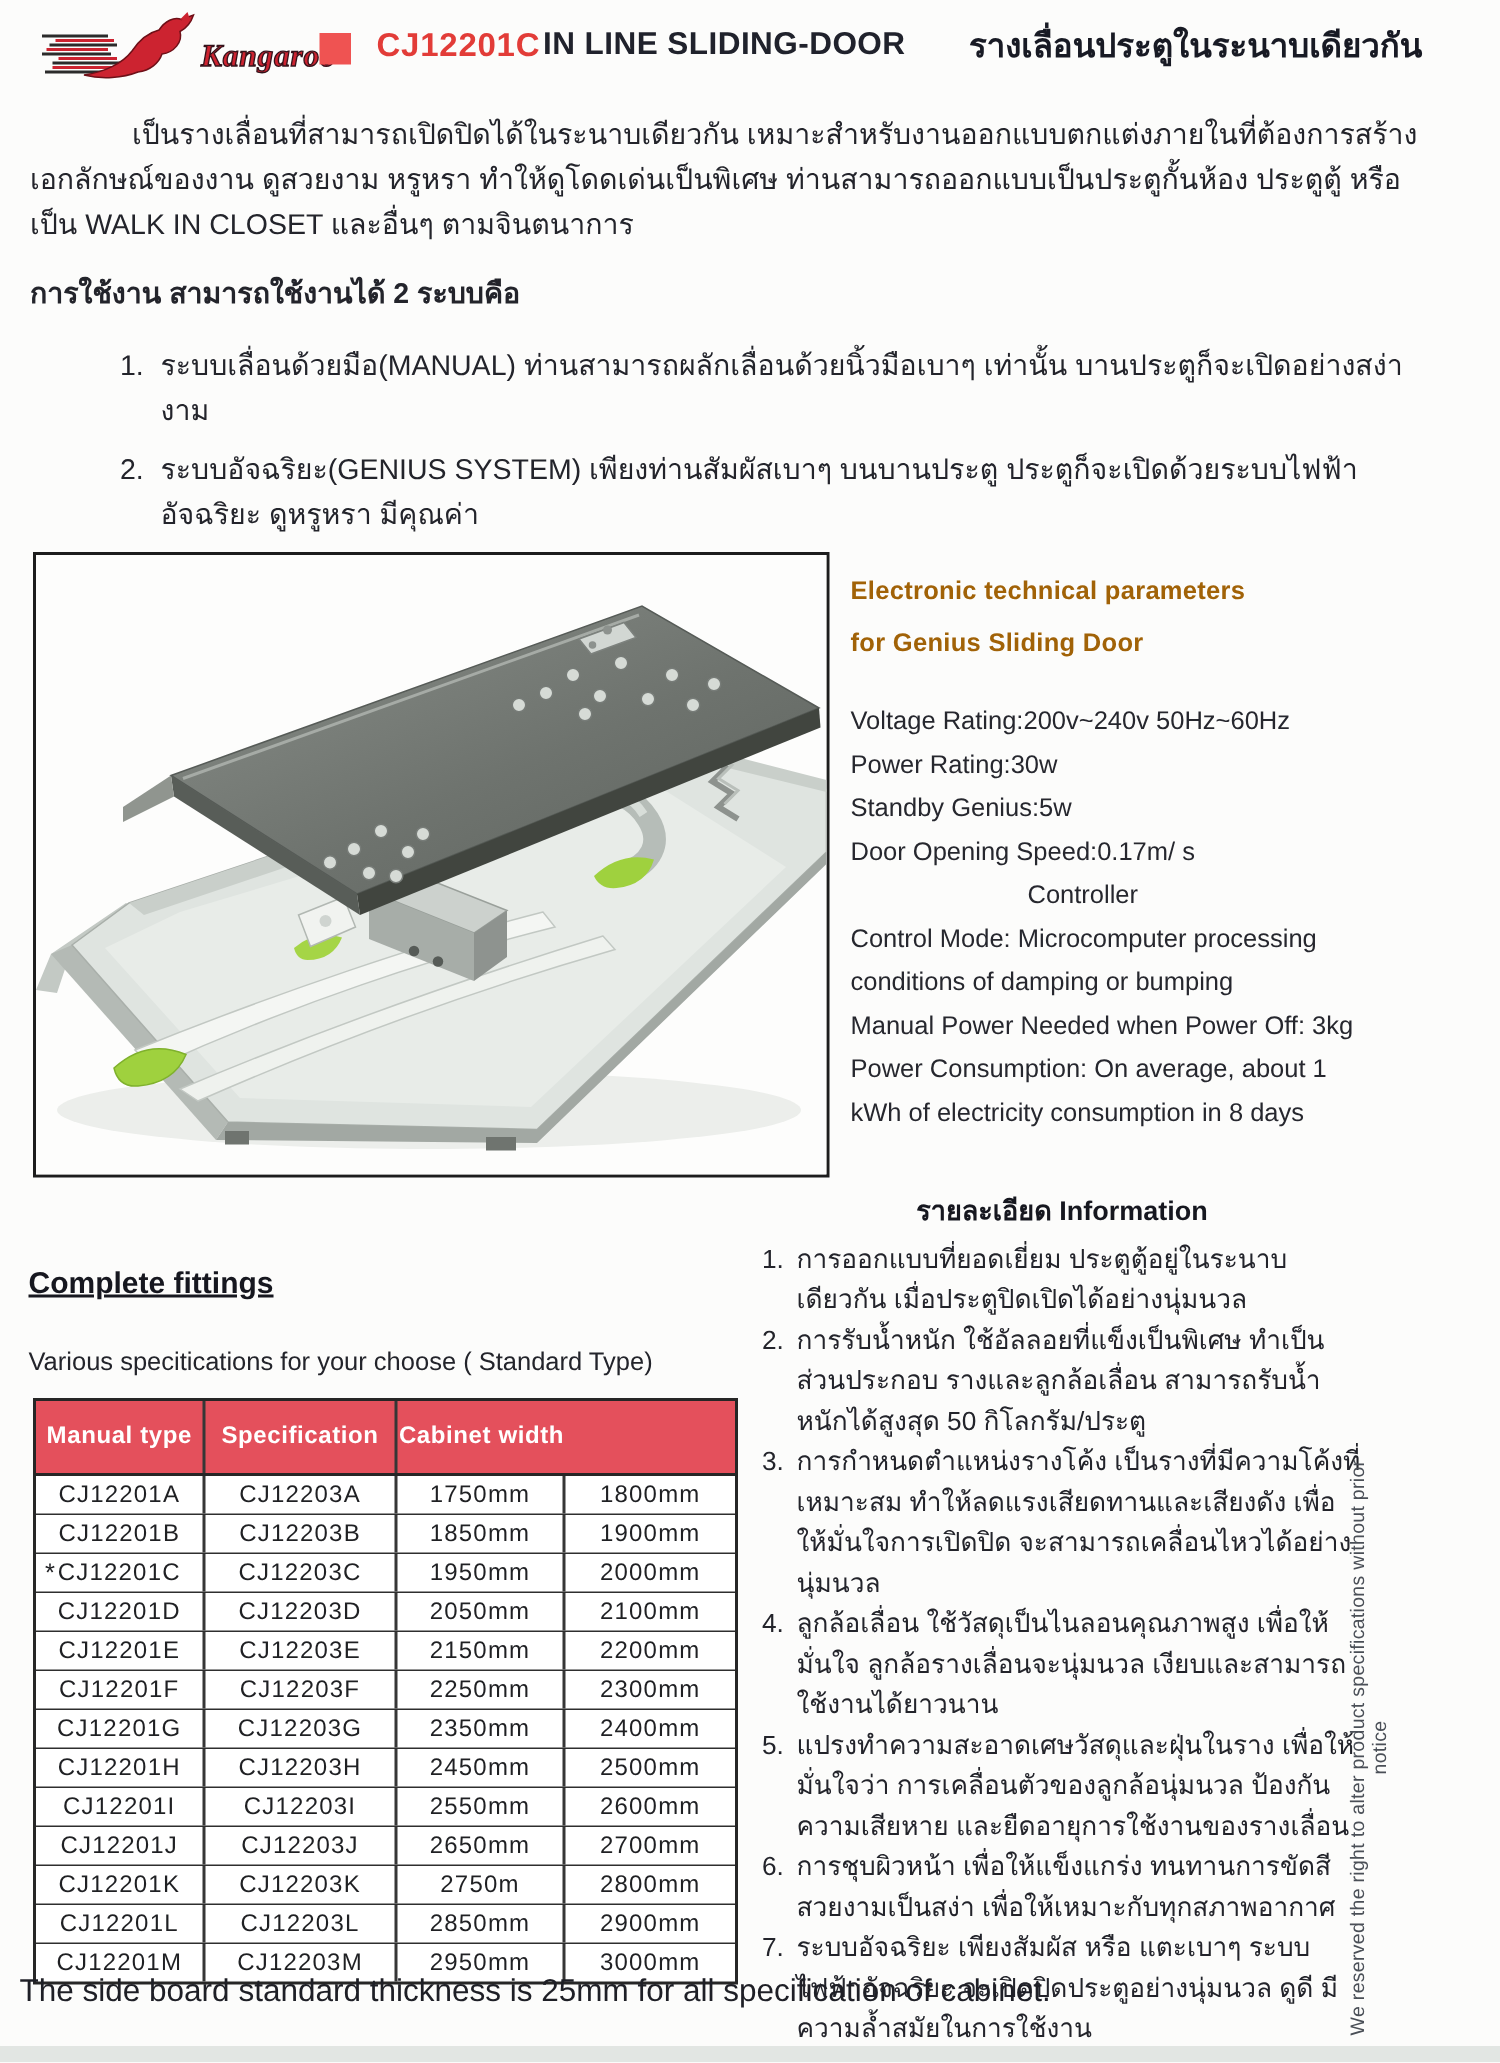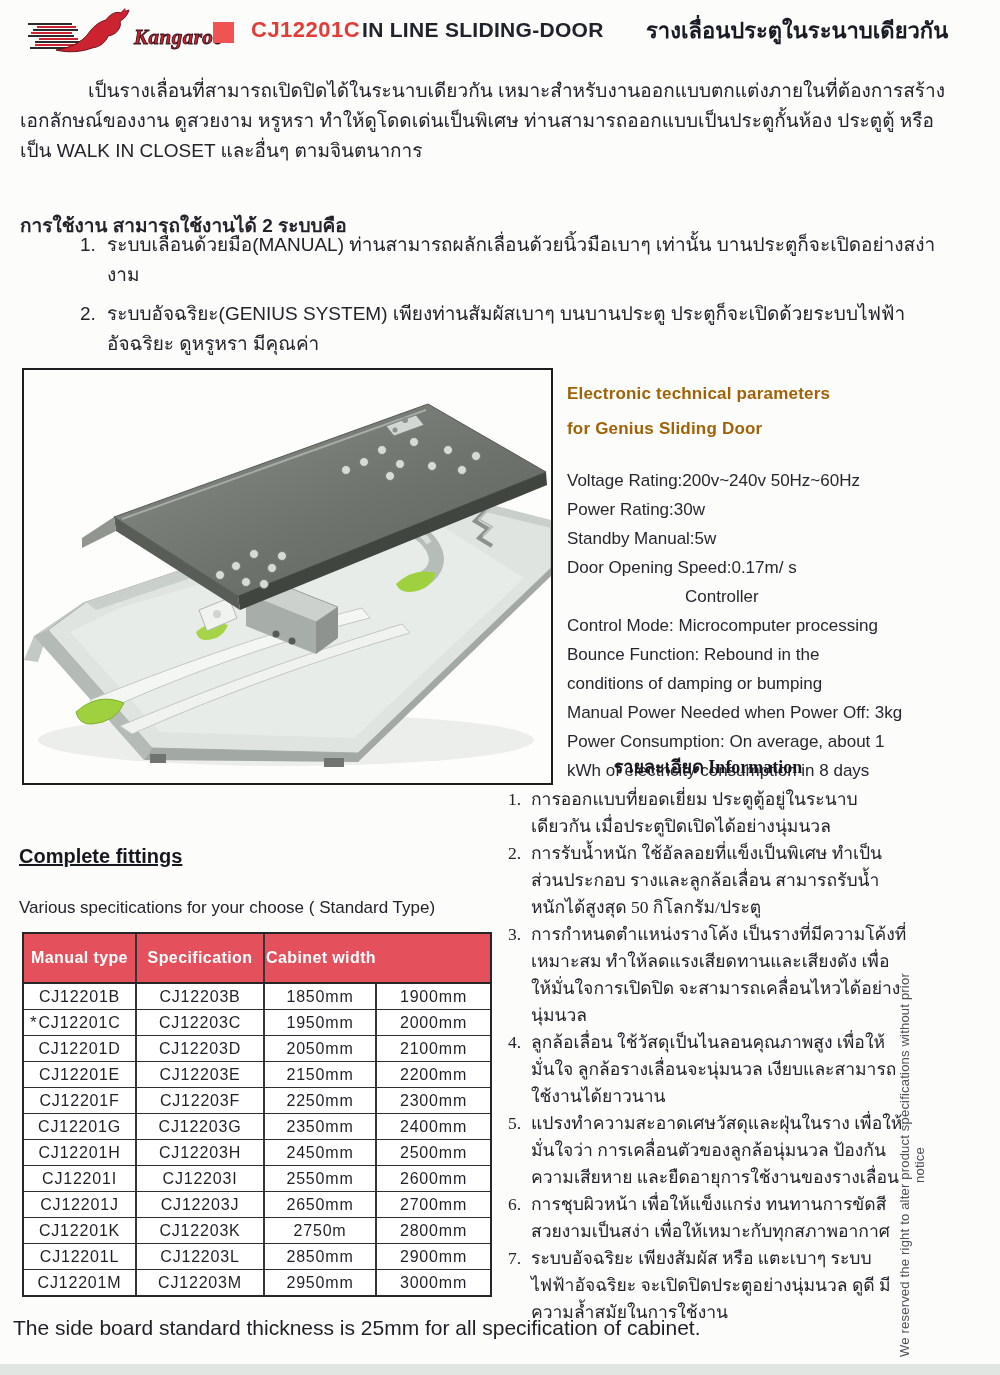--- a/index.html
+++ b/index.html
@@ -10,36 +10,36 @@
   }
   
   .logo { position:absolute; left:26px; top:7px; width:235px; height:50px; }
   .red-square { position:absolute; left:213px; top:22px; width:21px; height:21px; background:#ef5352; }
   .code { position:absolute; left:251px; top:17px; font-size:22px; font-weight:bold; color:#e23c38; letter-spacing:0.5px; }
   .title-en { position:absolute; left:362px; top:18px; font-size:21px; font-weight:600; color:#20222c; letter-spacing:0.3px; }
   .title-th { position:absolute; left:646px; top:13px; font-size:22px; font-weight:bold; color:#181a24; }
   
   .intro { position:absolute; left:20px; top:76px; width:945px; font-size:19px; line-height:30px; text-indent:68px; }
   
-  .usage-heading { position:absolute; left:20px; top:210px; font-size:19px; font-weight:bold; }
+  .usage-heading { position:absolute; left:20px; top:180px; font-size:19px; font-weight:bold; }
   .usage-list { position:absolute; left:80px; top:230px; width:858px; font-size:19px; line-height:30px; }
   .usage-item { display:flex; margin-bottom:9px; }
   .usage-item .num { flex:none; width:27px; }
   .usage-item .txt { flex:1; }
   
   .photo-frame { position:absolute; left:22px; top:368px; width:531px; height:417px;
     border:2px solid #1d1d1d; background:#fefefe; box-sizing:border-box; }
   .photo-frame svg { display:block; width:100%; height:100%; }
   
   .tech { position:absolute; left:567px; top:376px; width:424px; }
   .tech-heading { font-size:17px; font-weight:bold; line-height:35px; color:#a16207; letter-spacing:0.2px; }
   .tech-lines { margin-top:20px; font-size:17px; line-height:29px; color:#26272e; }
   .param-line.indent { padding-left:118px; }
   
-  .info { position:absolute; left:508px; top:752px; width:400px;font-family:Liberation Serif, serif; }
+  .info { position:absolute; left:508px; top:792px; width:400px; }
   .info-heading { text-align:center; font-weight:bold; font-size:18px; margin-bottom:5px; color:#16171f; }
   .info-item { display:flex; font-size:17.5px; line-height:27px; }
   .info-item .num { flex:none; width:23px; }
   .info-item .txt { flex:1; }
   
   .fittings-heading { position:absolute; left:19px; top:845px; font-size:20px; font-weight:bold; color:#16171f;text-decoration:underline; }
   .fittings-subtitle { position:absolute; left:19px; top:898px; font-size:17px; }
   .spec-table { position:absolute; left:22px; top:932px; width:466px; border:2px solid #262626; background:#ffffff; }
   .thead { display:grid; grid-template-columns:113px 128px 112px 113px; background:#e4505c; color:#fff;
     font-weight:bold; font-size:16px; height:48px; border-bottom:2px solid #262626; }
@@ -182,25 +182,24 @@
   </div>
 
   <div class="tech">
     <div class="tech-heading">
       <div>Electronic technical parameters</div>
       <div>for Genius Sliding Door</div>
     </div>
     <div class="tech-lines">
         <div class="param-line">Voltage Rating:200v~240v 50Hz~60Hz</div>
         <div class="param-line">Power Rating:30w</div>
-        <div class="param-line">Standby Manual:5w</div>
+        <div class="param-line">Standby Genius:5w</div>
         <div class="param-line">Door Opening Speed:0.17m/ s</div>
         <div class="param-line indent">Controller</div>
         <div class="param-line">Control Mode:  Microcomputer processing</div>
-        <div class="param-line">Bounce Function: Rebound in the</div>
         <div class="param-line">conditions of damping or bumping</div>
         <div class="param-line">Manual Power Needed when Power Off: 3kg</div>
         <div class="param-line">Power Consumption: On average, about 1</div>
         <div class="param-line">kWh of electricity consumption in 8 days</div>
       </div>
   </div>
 
   <div class="info">
     <div class="info-heading">รายละเอียด Information</div>
     <div>
@@ -241,20 +240,29 @@
   <div class="spec-table">
     <div class="thead">
       <div class="hcell">Manual type</div>
       <div class="hcell">Specification</div>
       <div class="hcell">Cabinet width</div>
     </div>
     <div>
         <div class="trow">
         <div class="tcell">
           <span class="star"></span>
+          <span>CJ12201A</span>
+        </div>
+        <div class="tcell">CJ12203A</div>
+        <div class="tcell">1750mm</div>
+        <div class="tcell">1800mm</div>
+      </div>
+        <div class="trow">
+        <div class="tcell">
+          <span class="star"></span>
           <span>CJ12201B</span>
         </div>
         <div class="tcell">CJ12203B</div>
         <div class="tcell">1850mm</div>
         <div class="tcell">1900mm</div>
       </div>
         <div class="trow">
         <div class="tcell">
           <span class="star">*</span>
           <span>CJ12201C</span>

